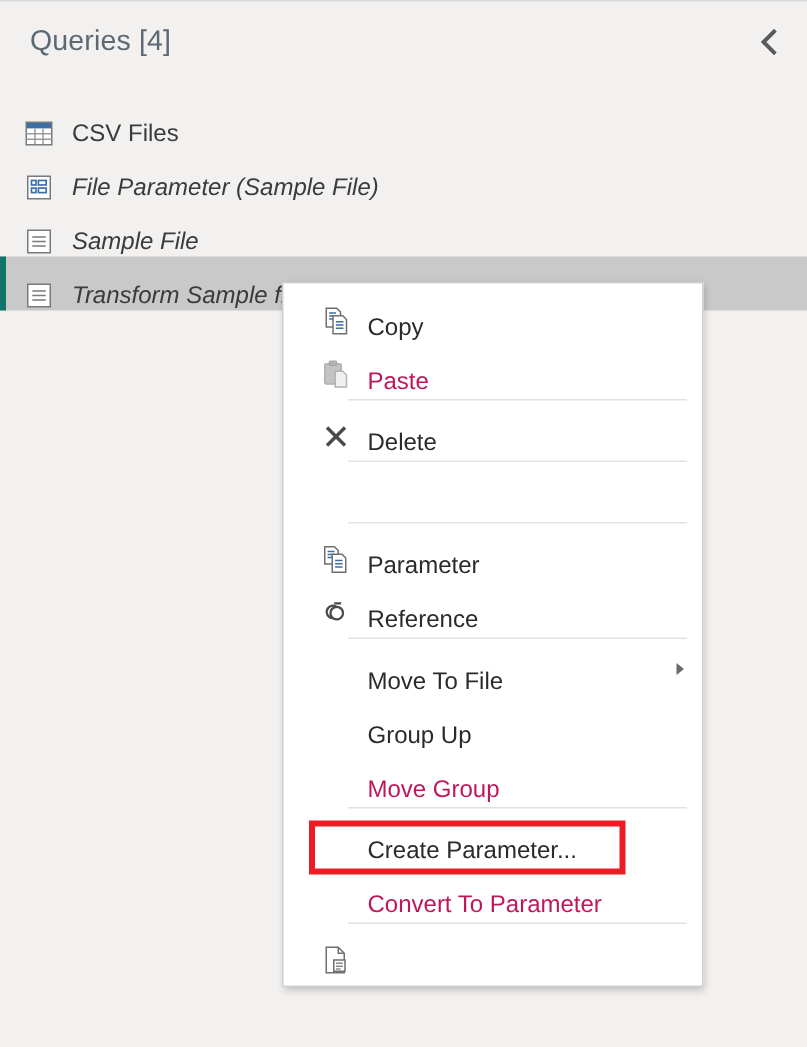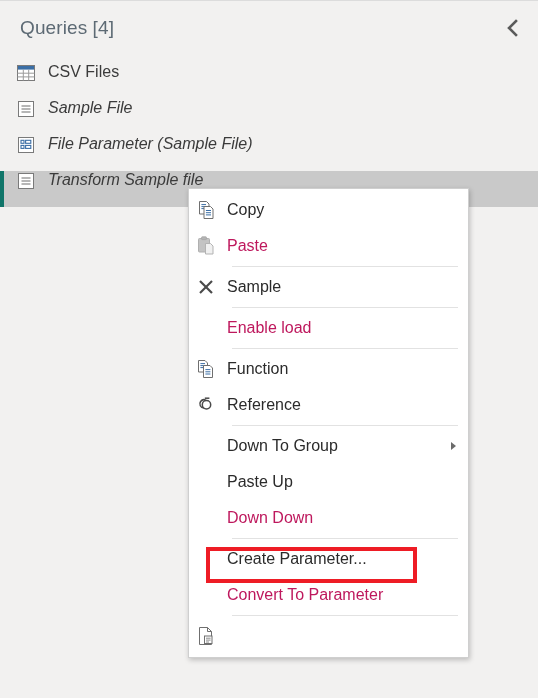--- a/index.html
+++ b/index.html
@@ -60,21 +60,21 @@
   #query-list {
     position: absolute;
     left: 0;
     top: 62px;
     width: 538px;
   }
   .query-row {
     position: relative;
     height: 36px;
     display: flex;
-    align-items: flex-start;
+    align-items: flex-end;
     padding-left: 16px;
     box-sizing: border-box;
     cursor: default;
   }
   .query-row.selected {
     background: #c9c9c9;
   }
   .query-row.selected::before {
     content: "";
     position: absolute;
@@ -107,23 +107,23 @@
     background: #ffffff;
     border: 1px solid #cfcfcf;
     box-shadow: 1px 2px 5px rgba(0,0,0,.22);
     box-sizing: border-box;
     padding: 3px 0 3px 0;
   }
   .menu-item {
     position: relative;
     height: 36px;
     display: flex;
-    align-items: center;
-    box-sizing: border-box;
-    padding-left: 2px;
+    align-items: flex-end;
+    box-sizing: border-box;
+    padding-left: 20px;
     cursor: default;
   }
   .mi-icon {
     width: 30px;
     height: 28px;
     flex: 0 0 30px;
     margin-right: 6px;
     display: flex;
     align-items: center;
     justify-content: center;
@@ -204,39 +204,39 @@
           <line x1="1.5" y1="13.9" x2="18.5" y2="13.9" stroke="#9a9a9a" stroke-width="1"></line>
         </svg>
       </span>
       <span class="q-label">CSV Files</span>
     </div>
 
     <div class="query-row">
       <span class="q-icon">
         <svg width="20" height="20" viewBox="0 0 20 20">
           <rect x="2.5" y="2.5" width="15" height="15" fill="#ffffff" stroke="#7a7a7a" stroke-width="1"></rect>
-          <line x1="5.5" y1="7" x2="14.5" y2="7" stroke="#7a7a7a" stroke-width="1.1"></line>
-          <line x1="5.5" y1="10" x2="14.5" y2="10" stroke="#7a7a7a" stroke-width="1.1"></line>
-          <line x1="5.5" y1="13" x2="14.5" y2="13" stroke="#7a7a7a" stroke-width="1.1"></line>
-        </svg>
-      </span>
-      <span class="q-label italic">Sample File</span>
+          <rect x="5" y="5.3" width="3" height="3" fill="none" stroke="#3b6ea5" stroke-width="1.1"></rect>
+          <rect x="5" y="10.4" width="3" height="3" fill="none" stroke="#3b6ea5" stroke-width="1.1"></rect>
+          <rect x="9.6" y="5.3" width="5.2" height="3" fill="none" stroke="#3b6ea5" stroke-width="1.1"></rect>
+          <rect x="9.6" y="10.4" width="5.2" height="3" fill="none" stroke="#3b6ea5" stroke-width="1.1"></rect>
+        </svg>
+      </span>
+      <span class="q-label italic">File Parameter (Sample File)</span>
     </div>
 
     <div class="query-row">
       <span class="q-icon">
         <svg width="20" height="20" viewBox="0 0 20 20">
           <rect x="2.5" y="2.5" width="15" height="15" fill="#ffffff" stroke="#7a7a7a" stroke-width="1"></rect>
-          <rect x="5" y="5.3" width="3" height="3" fill="none" stroke="#3b6ea5" stroke-width="1.1"></rect>
-          <rect x="5" y="10.4" width="3" height="3" fill="none" stroke="#3b6ea5" stroke-width="1.1"></rect>
-          <rect x="9.6" y="5.3" width="5.2" height="3" fill="none" stroke="#3b6ea5" stroke-width="1.1"></rect>
-          <rect x="9.6" y="10.4" width="5.2" height="3" fill="none" stroke="#3b6ea5" stroke-width="1.1"></rect>
-        </svg>
-      </span>
-      <span class="q-label italic">File Parameter (Sample File)</span>
+          <line x1="5.5" y1="7" x2="14.5" y2="7" stroke="#7a7a7a" stroke-width="1.1"></line>
+          <line x1="5.5" y1="10" x2="14.5" y2="10" stroke="#7a7a7a" stroke-width="1.1"></line>
+          <line x1="5.5" y1="13" x2="14.5" y2="13" stroke="#7a7a7a" stroke-width="1.1"></line>
+        </svg>
+      </span>
+      <span class="q-label italic">Sample File</span>
     </div>
 
     <div class="query-row selected">
       <span class="q-icon">
         <svg width="20" height="20" viewBox="0 0 20 20">
           <rect x="2.5" y="2.5" width="15" height="15" fill="#ffffff" stroke="#7a7a7a" stroke-width="1"></rect>
           <line x1="5.5" y1="7" x2="14.5" y2="7" stroke="#7a7a7a" stroke-width="1.1"></line>
           <line x1="5.5" y1="10" x2="14.5" y2="10" stroke="#7a7a7a" stroke-width="1.1"></line>
           <line x1="5.5" y1="13" x2="14.5" y2="13" stroke="#7a7a7a" stroke-width="1.1"></line>
         </svg>
@@ -277,77 +277,76 @@
 
     <div class="menu-sep"></div>
 
     <div class="menu-item">
       <span class="mi-icon">
         <svg width="22" height="22" viewBox="0 0 22 22">
           <line x1="5" y1="5" x2="17" y2="17" stroke="#4a4a4a" stroke-width="2.2"></line>
           <line x1="17" y1="5" x2="5" y2="17" stroke="#4a4a4a" stroke-width="2.2"></line>
         </svg>
       </span>
-      <span class="mi-label">Sample</span>
+      <span class="mi-label">Delete</span>
     </div>
 
 
     <div class="menu-sep"></div>
 
     <div class="menu-item disabled">
       <span class="mi-icon"></span>
-      <span class="mi-label">Enable load</span>
     </div>
 
 
     <div class="menu-sep"></div>
 
     <div class="menu-item">
       <span class="mi-icon">
         <svg width="22" height="22" viewBox="0 0 22 22">
           <path d="M3.5 2.5 h6.5 l2.5 2.5 v9 h-9 z" fill="#ffffff" stroke="#6f6f6f" stroke-width="1"></path>
           <line x1="5.4" y1="5.6" x2="10" y2="5.6" stroke="#3b6ea5" stroke-width="1"></line>
           <line x1="5.4" y1="7.6" x2="10" y2="7.6" stroke="#3b6ea5" stroke-width="1"></line>
           <line x1="5.4" y1="9.6" x2="10" y2="9.6" stroke="#3b6ea5" stroke-width="1"></line>
           <path d="M8.5 7.5 h6.5 l2.5 2.5 v9.5 h-9 z" fill="#ffffff" stroke="#6f6f6f" stroke-width="1"></path>
           <line x1="10.4" y1="11.6" x2="15.4" y2="11.6" stroke="#3b6ea5" stroke-width="1"></line>
           <line x1="10.4" y1="13.8" x2="15.4" y2="13.8" stroke="#3b6ea5" stroke-width="1"></line>
           <line x1="10.4" y1="16" x2="15.4" y2="16" stroke="#3b6ea5" stroke-width="1"></line>
         </svg>
       </span>
-      <span class="mi-label">Function</span>
+      <span class="mi-label">Parameter</span>
     </div>
 
     <div class="menu-item">
       <span class="mi-icon">
         <svg width="22" height="22" viewBox="0 0 22 22">
           <path d="M11.5 6.5 a4.2 4.2 0 1 0 0 8.4 a4.2 4.2 0 1 0 0 -8.4" fill="none" stroke="#4a4a4a" stroke-width="1.5"></path>
           <path d="M11 6.3 a4.2 4.2 0 0 0 -5.4 1.2 a4.2 4.2 0 0 0 3.3 6.6" fill="none" stroke="#4a4a4a" stroke-width="1.5"></path>
           <path d="M9.8 4.2 h4.6" fill="none" stroke="#4a4a4a" stroke-width="1.5"></path>
         </svg>
       </span>
       <span class="mi-label">Reference</span>
     </div>
 
     <div class="menu-sep"></div>
 
     <div class="menu-item">
       <span class="mi-icon"></span>
-      <span class="mi-label">Down To Group</span>
+      <span class="mi-label">Move To File</span>
       <span class="mi-arrow"></span>
     </div>
 
     <div class="menu-item">
       <span class="mi-icon"></span>
-      <span class="mi-label">Paste Up</span>
+      <span class="mi-label">Group Up</span>
     </div>
 
     <div class="menu-item disabled">
       <span class="mi-icon"></span>
-      <span class="mi-label">Down Down</span>
+      <span class="mi-label">Move Group</span>
     </div>
 
     <div class="menu-sep"></div>
 
     <div class="menu-item">
       <span class="mi-icon"></span>
       <span class="mi-label">Create Parameter...</span>
     </div>
 
     <div class="menu-item disabled">

